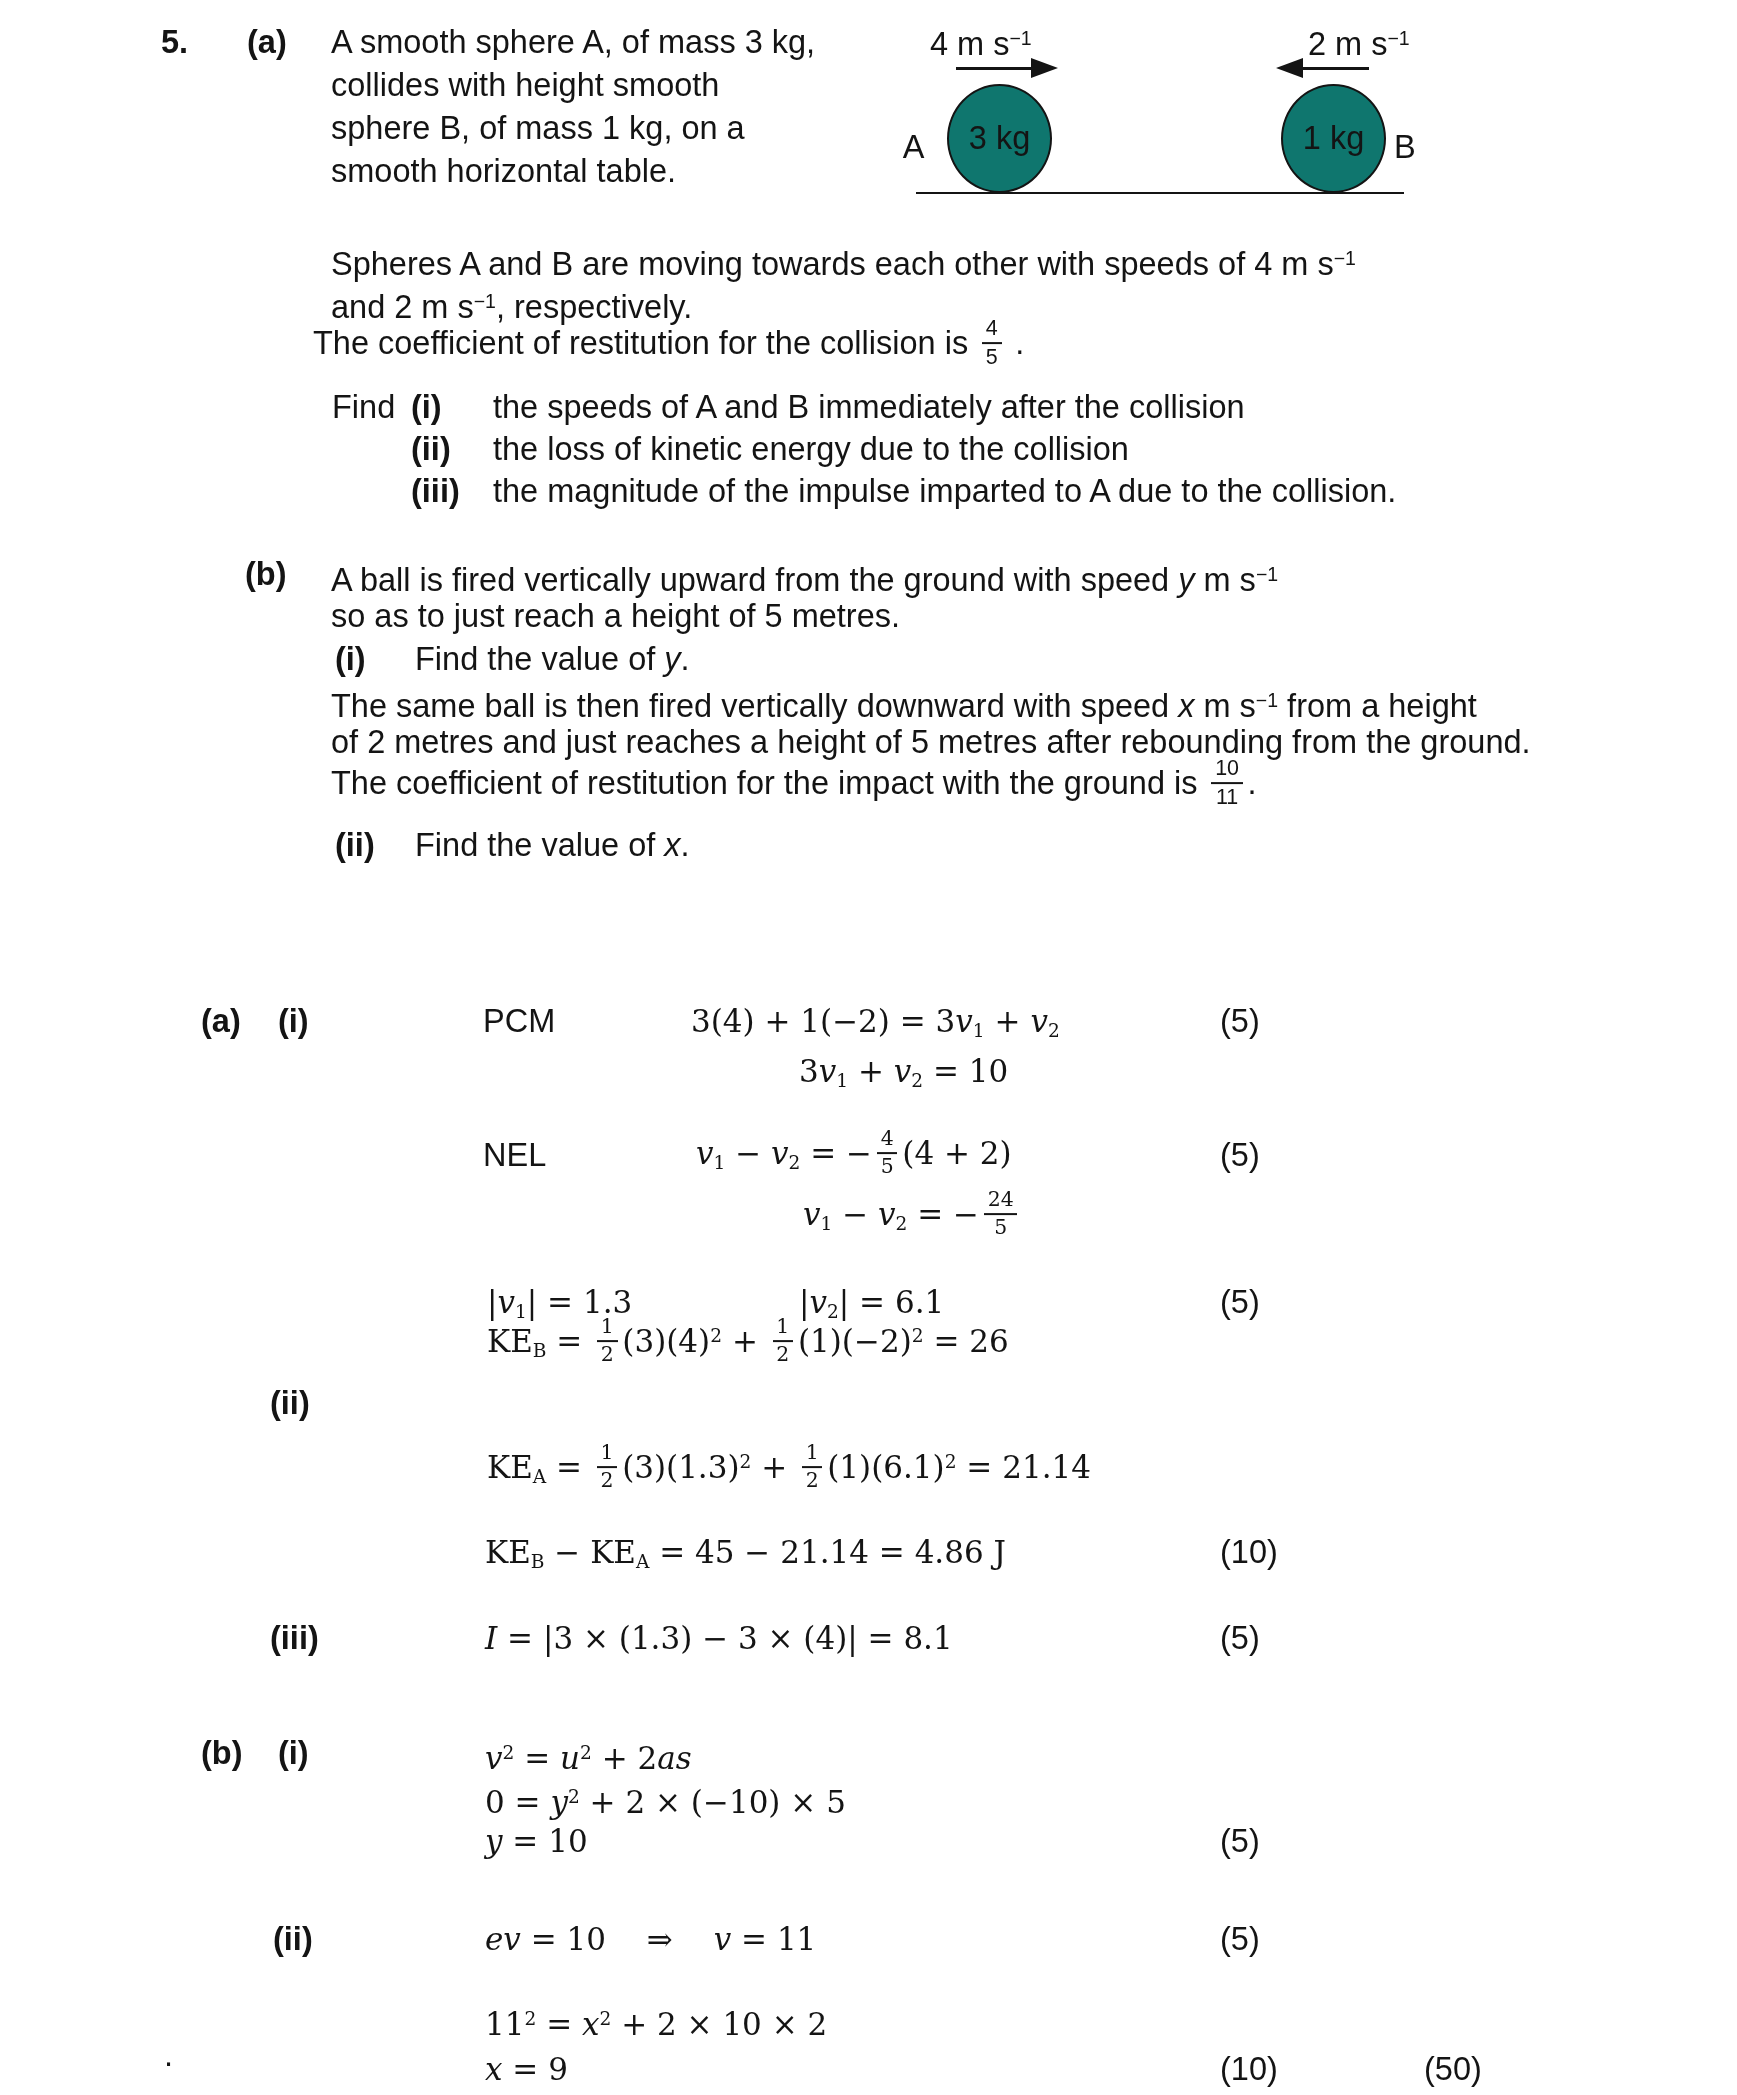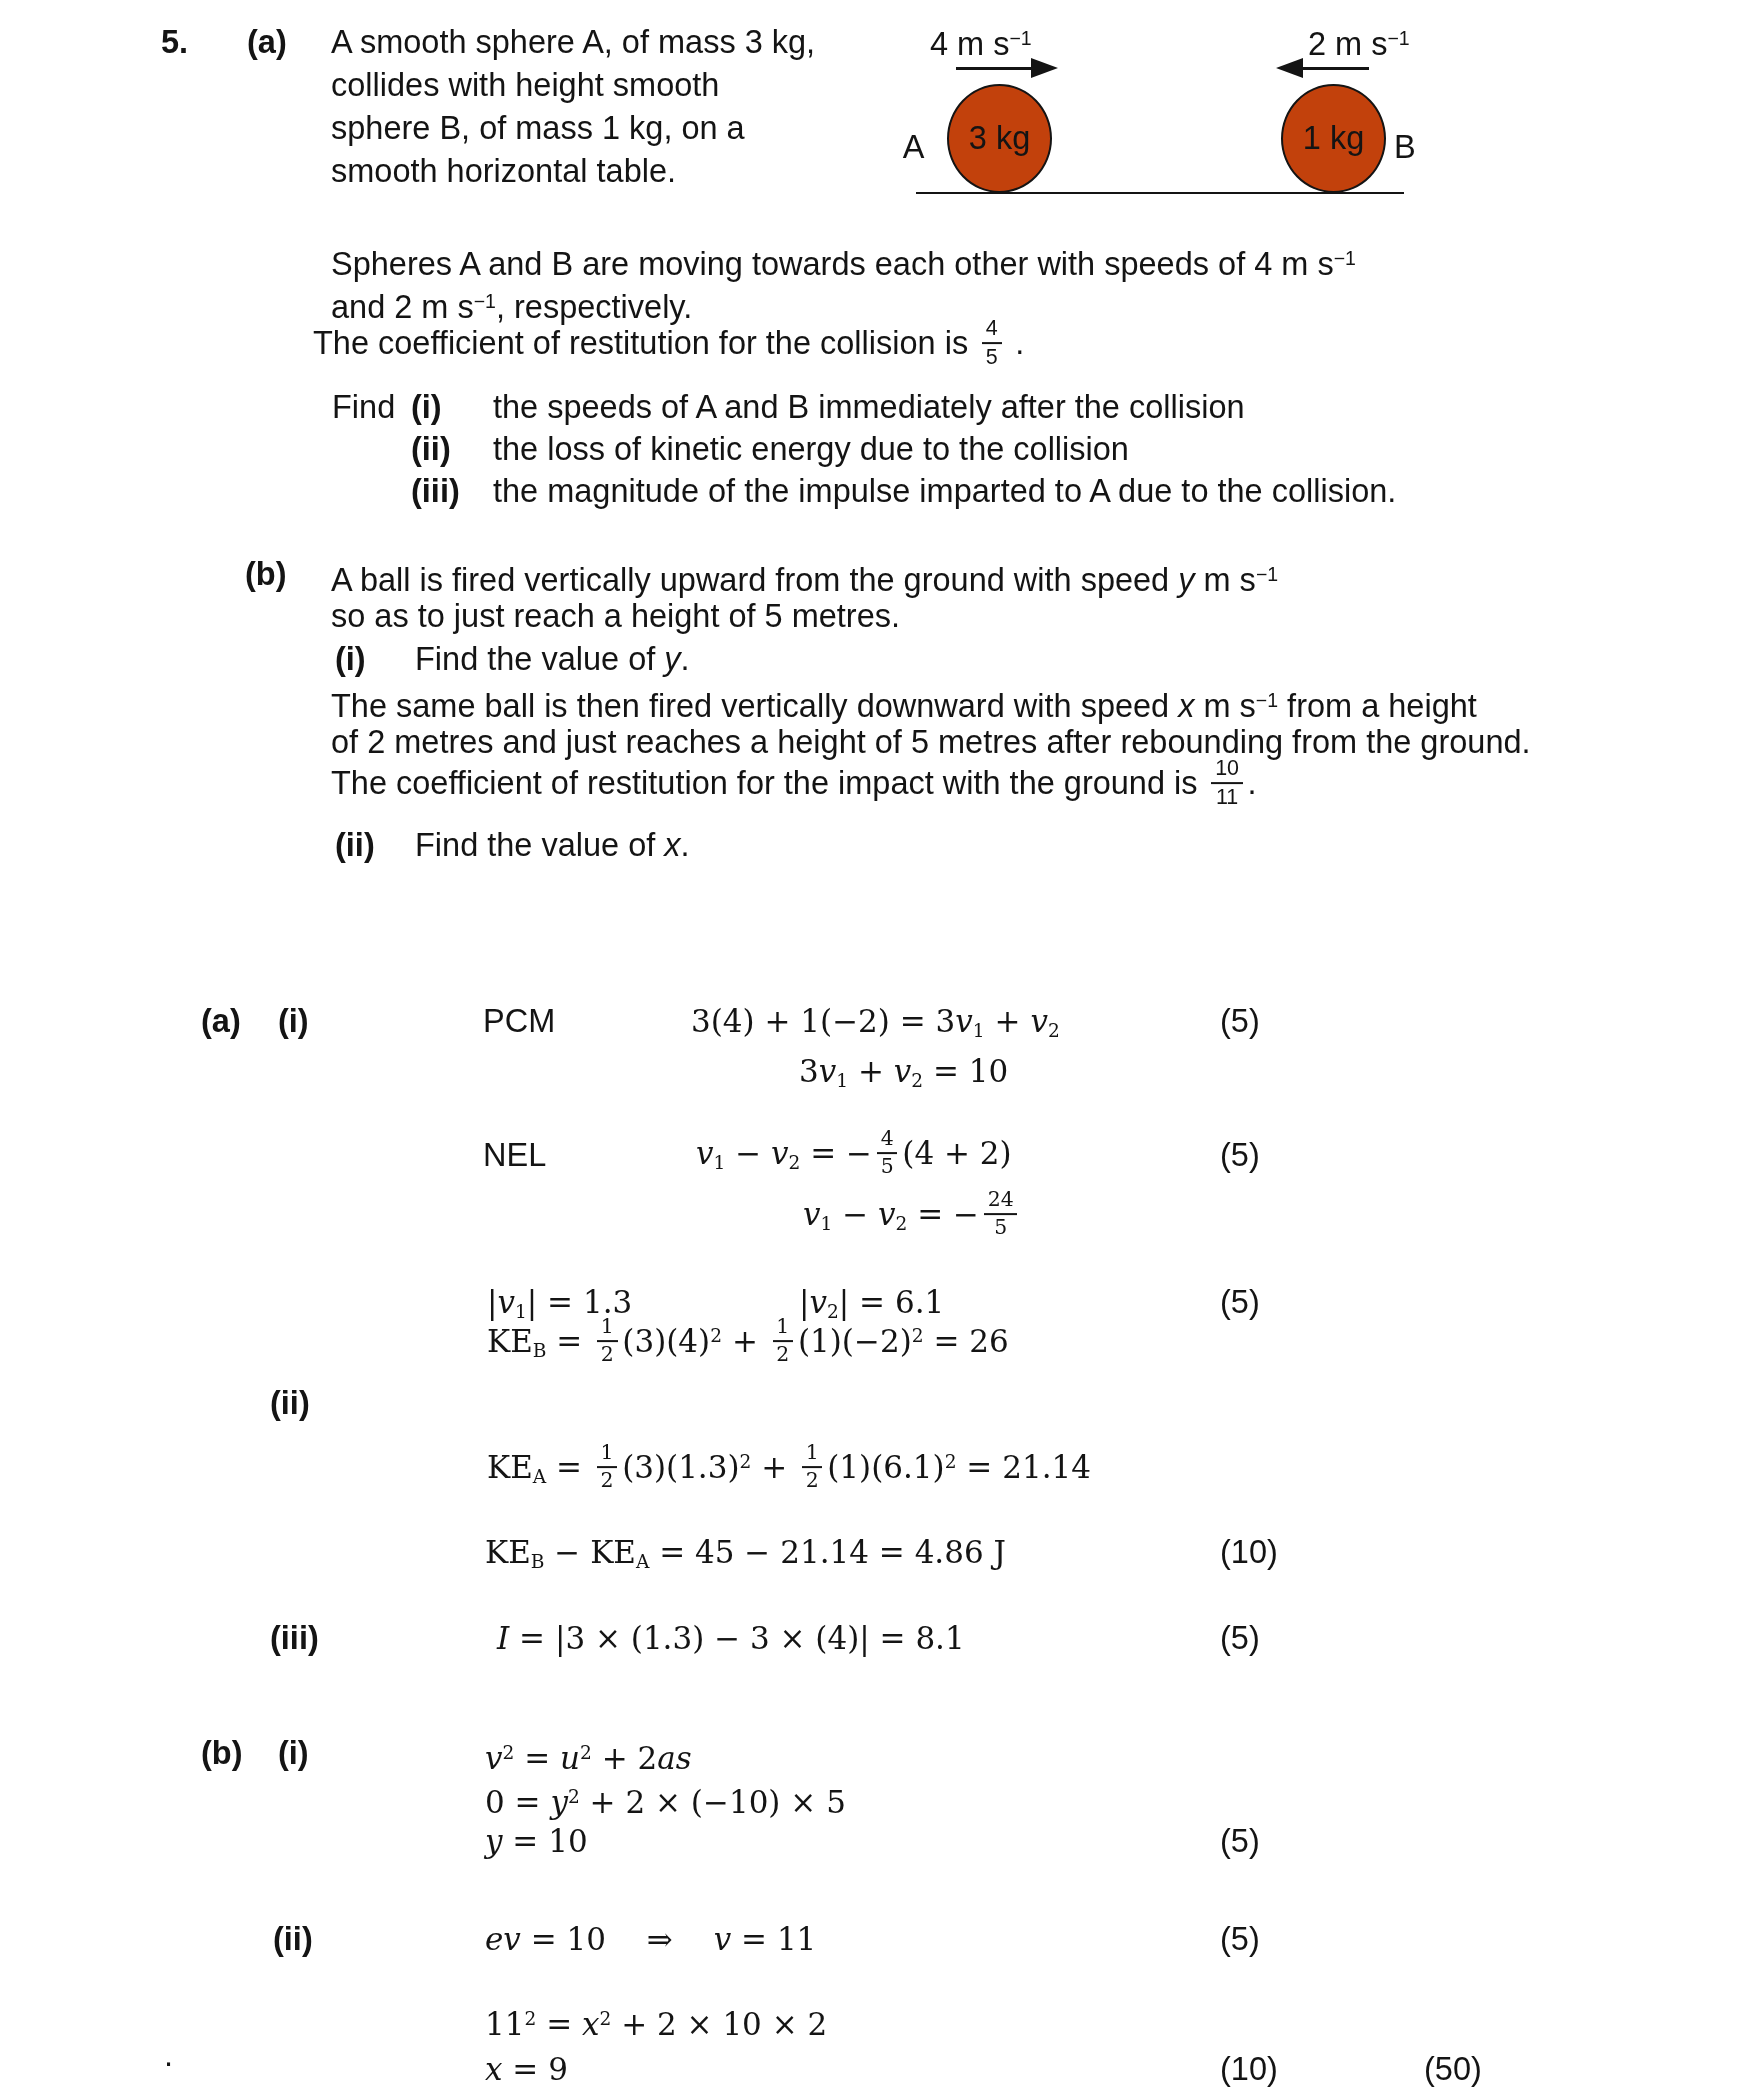--- a/index.html
+++ b/index.html
@@ -20,21 +20,21 @@
     font-size:0.66em; line-height:1.12; vertical-align:middle;
     margin:0 4.8px; transform:translateY(-2.9px); font-style:normal;
   }
   .frac .fnum { padding:0 3.8px 1.9px; border-bottom:2.4px solid currentColor; }
   .frac .fden { padding-top:1px; }
   
   .diagram { position:absolute; left:899px; top:14.3px; width:535px; height:191px; }
   .circle {
     position:absolute; width:101px; height:105px; border:2.9px solid #141414;
     border-radius:50%; display:flex; align-items:center; justify-content:center;
-    background:#c2410c;
+    background:#0f766e;
   }
   .hline { position:absolute; border-top:3.8px solid #141414; height:0; }
   .tableline { position:absolute; border-top:2.9px solid #141414; height:0; }
   .arr-r { position:absolute; width:0; height:0;
     border-left:27px solid #141414; border-top:10.5px solid transparent; border-bottom:10.5px solid transparent; }
   .arr-l { position:absolute; width:0; height:0;
     border-right:27px solid #141414; border-top:10.5px solid transparent; border-bottom:10.5px solid transparent; }
 </style>
 </head>
 <body>
@@ -133,21 +133,21 @@
         <span class="fnum">1</span>
         <span class="fden">2</span>
       </span><span class="sg-n">(3)(1.3)</span><span class="sg-sup">2</span><span class="sg-n"> + </span><span class="frac">
         <span class="fnum">1</span>
         <span class="fden">2</span>
       </span><span class="sg-n">(1)(6.1)</span><span class="sg-sup">2</span><span class="sg-n"> = 21.14</span></div>
   <div class="ln m" style="left:485px; top:1531px;"><span class="sg-n">KE</span><span class="sg-sub">B</span><span class="sg-n"> − KE</span><span class="sg-sub">A</span><span class="sg-n"> = 45 − 21.14 = 4.86 J</span></div>
   <div class="ln q" style="left:1220px; top:1531px;">(10)</div>
 
   <div class="ln q b" style="left:270px; top:1617px;">(iii)</div>
-  <div class="ln m" style="left:485px; top:1617px;margin-left:12px;"><span class="sg-i">I</span><span class="sg-n"> = |3 × (1.3) − 3 × (4)| = 8.1</span></div>
+  <div class="ln m" style="left:485px; top:1617px;"><span class="sg-i">I</span><span class="sg-n"> = |3 × (1.3) − 3 × (4)| = 8.1</span></div>
   <div class="ln q" style="left:1220px; top:1617px;">(5)</div>
 
   <div class="ln q b" style="left:201px; top:1732px;">(b)</div>
   <div class="ln q b" style="left:278px; top:1732px;">(i)</div>
   <div class="ln m" style="left:485px; top:1732px;"><span class="sg-i">v</span><span class="sg-sup">2</span><span class="sg-n"> = </span><span class="sg-i">u</span><span class="sg-sup">2</span><span class="sg-n"> + 2</span><span class="sg-i">as</span></div>
   <div class="ln m" style="left:485px; top:1776px;"><span class="sg-n">0 = </span><span class="sg-i">y</span><span class="sg-sup">2</span><span class="sg-n"> + 2 × (−10) × 5</span></div>
   <div class="ln m" style="left:485px; top:1820px;"><span class="sg-i">y</span><span class="sg-n"> = 10</span></div>
   <div class="ln q" style="left:1220px; top:1820px;">(5)</div>
 
   <div class="ln q b" style="left:273px; top:1918px;">(ii)</div>

